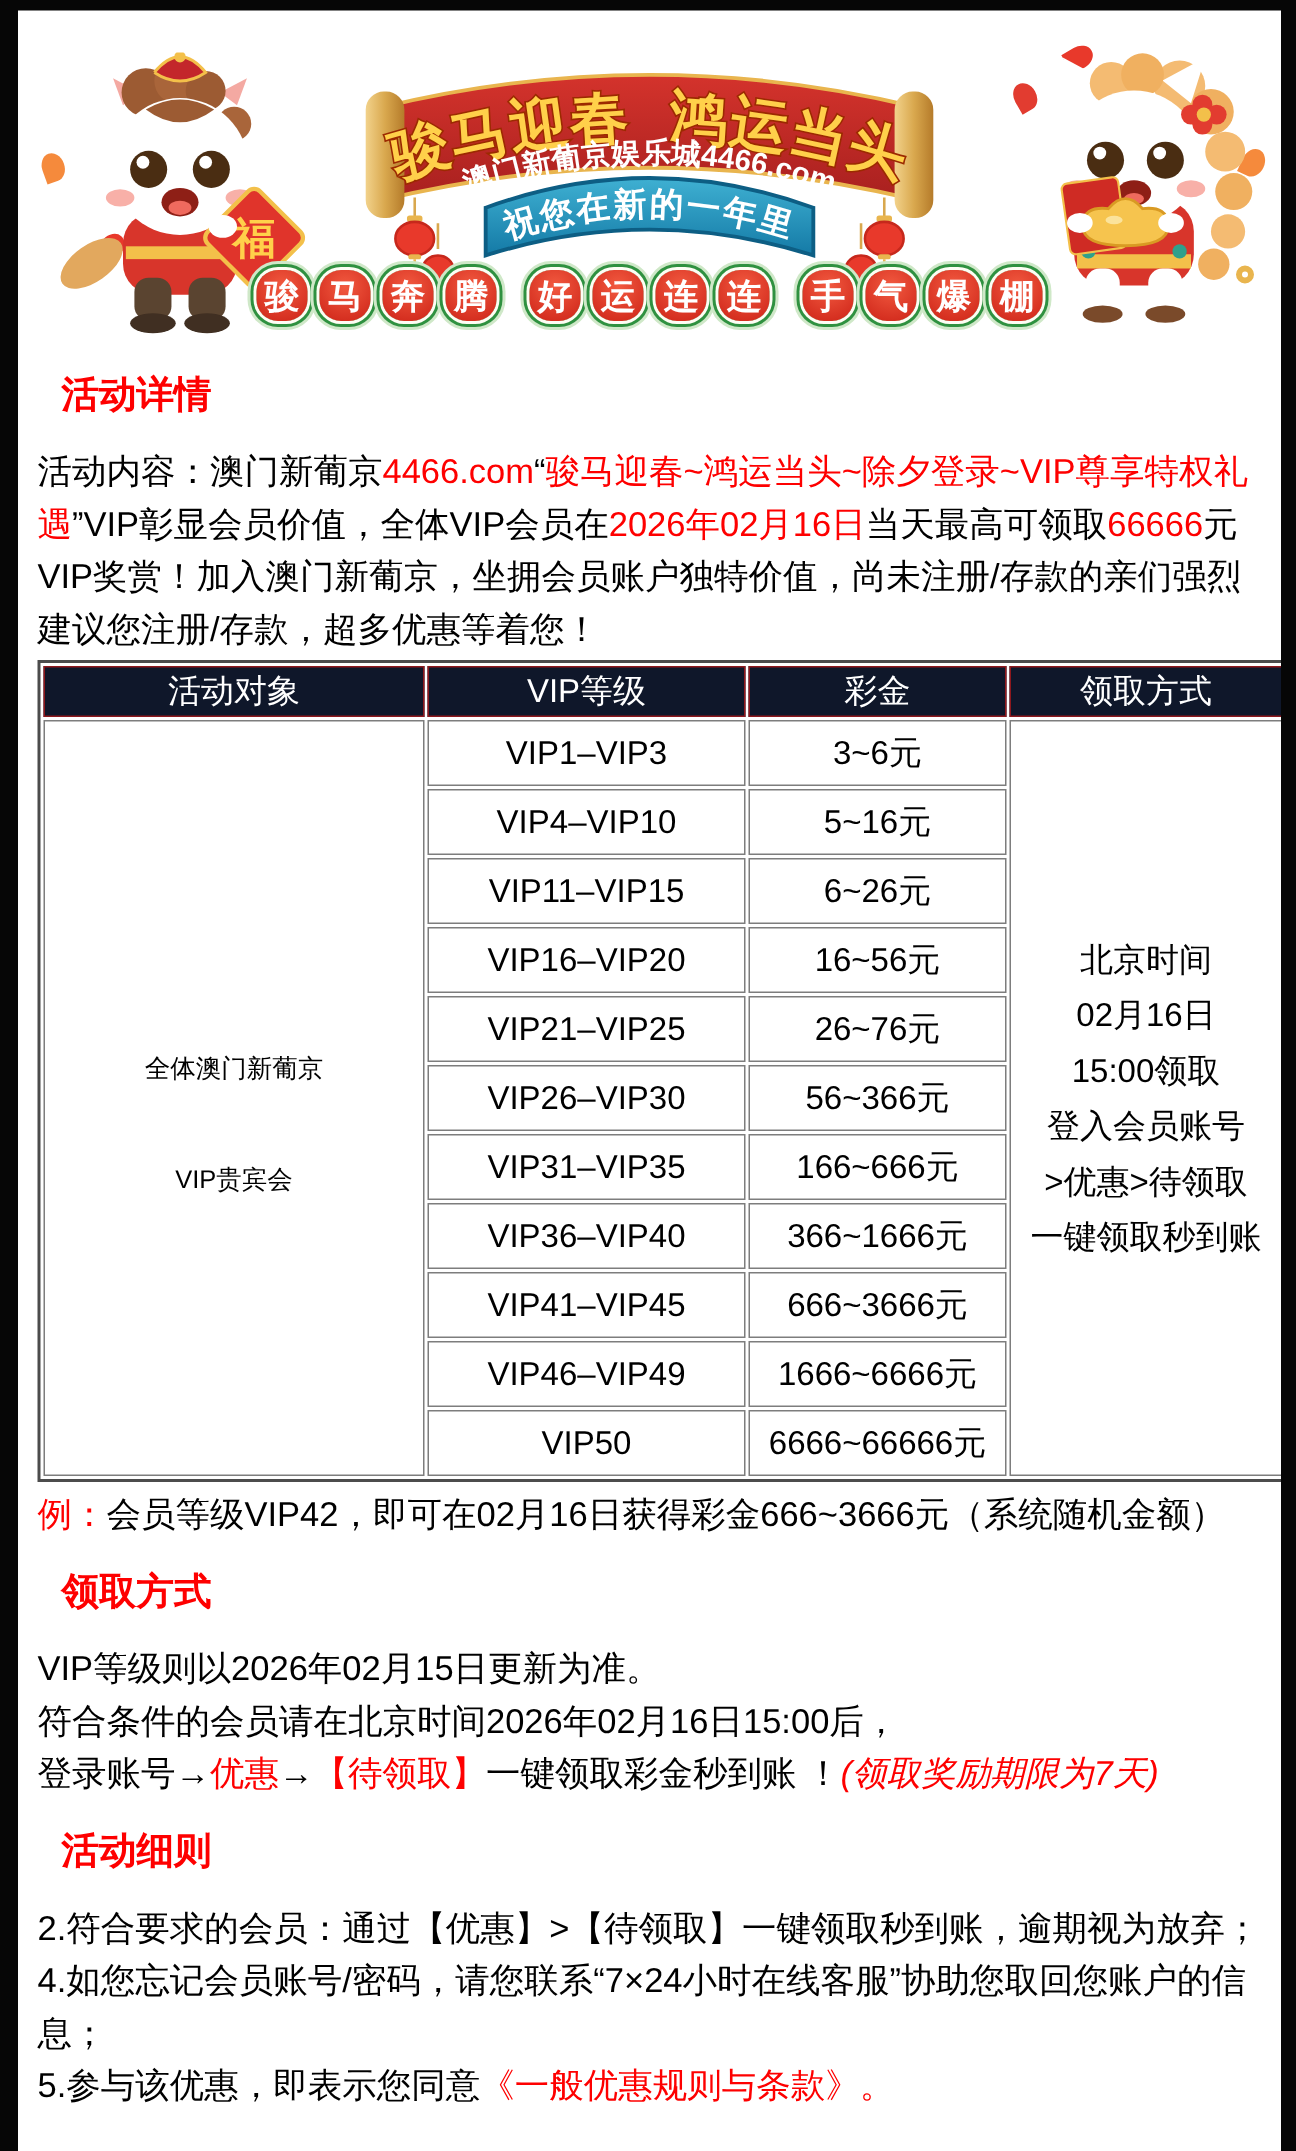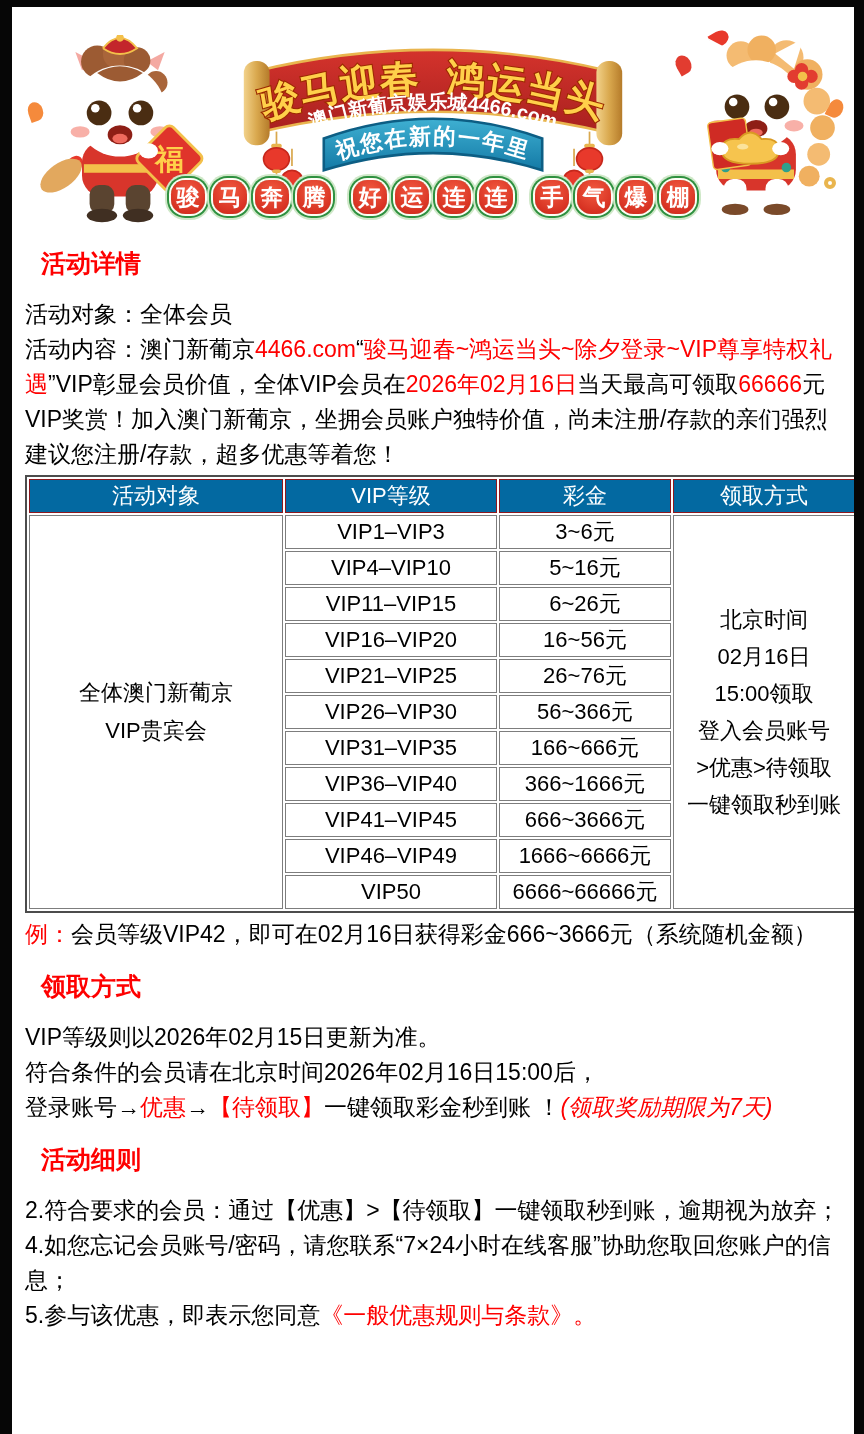--- a/index.html
+++ b/index.html
@@ -30,25 +30,25 @@
 
   
   .content { padding:4px 12px 0 13px; color:#000; }
   h2.sec { margin:16px; font-size:25px; line-height:36px; color:#fe0000; font-weight:bold; }
   p.line { margin:0; font-size:23px; line-height:35px; color:#000; }
   .seg-link { cursor:pointer; }
 
   
   table.vip { border-collapse:separate; border-spacing:2px; table-layout:fixed;
     width:820px; margin:3px 0 4px 0; background:#fff; border:2px solid #4c4c4c; }
-  table.vip th { background:#0369a1; color:#fff; font-weight:normal; font-size:22px;
+  table.vip th { background:#0f172a; color:#fff; font-weight:normal; font-size:22px;
     height:34px; border:1px solid #8e181d; text-align:center; padding:0; }
   table.vip td { border:1px solid #7d7d7d; text-align:center; font-size:22px;
-    height:34px; padding:0 12px; color:#000; vertical-align:middle; }
-  td.target-cell div { line-height:38px; font-size:22px; }
+    height:44px; padding:0 12px; color:#000; vertical-align:middle; }
+  td.target-cell div { line-height:38px; font-size:17px;margin-top:36px; }
   td.claim-cell div { line-height:37px; font-size:22px; }
 </style>
 </head>
 <body>
 
 <div class="page">
 
   <div class="banner">
 
     <div class="petal" style="left:16px;top:95px;background:#f58a3c;transform:rotate(-20deg)"></div>
@@ -209,21 +209,20 @@
         <span class="badge">气</span>
         <span class="badge">爆</span>
         <span class="badge">棚</span>
       </div>
   </div>
 
   <div class="content">
 
     <h2 class="sec">活动详情</h2>
     <div>
-        <p class="line"><span>活动对象：全体会员</span></p>
         <p class="line"><span>活动内容：澳门新葡京</span><span style="color: rgb(254, 0, 0);">4466.com</span><span>“</span><span style="color: rgb(254, 0, 0);">骏马迎春~鸿运当头~除夕登录~VIP尊享特权礼遇</span><span>”VIP彰显会员价值，全体VIP会员在</span><span style="color: rgb(254, 0, 0);">2026年02月16日</span><span>当天最高可领取</span><span style="color: rgb(254, 0, 0);">66666</span><span>元VIP奖赏！加入澳门新葡京，坐拥会员账户独特价值，尚未注册/存款的亲们强烈建议您注册/存款，超多优惠等着您！</span></p>
       </div>
 
     <table class="vip">
       <colgroup>
           <col style="width:254px">
           <col style="width:212px">
           <col style="width:172px">
           <col style="width:182px">
         </colgroup>

